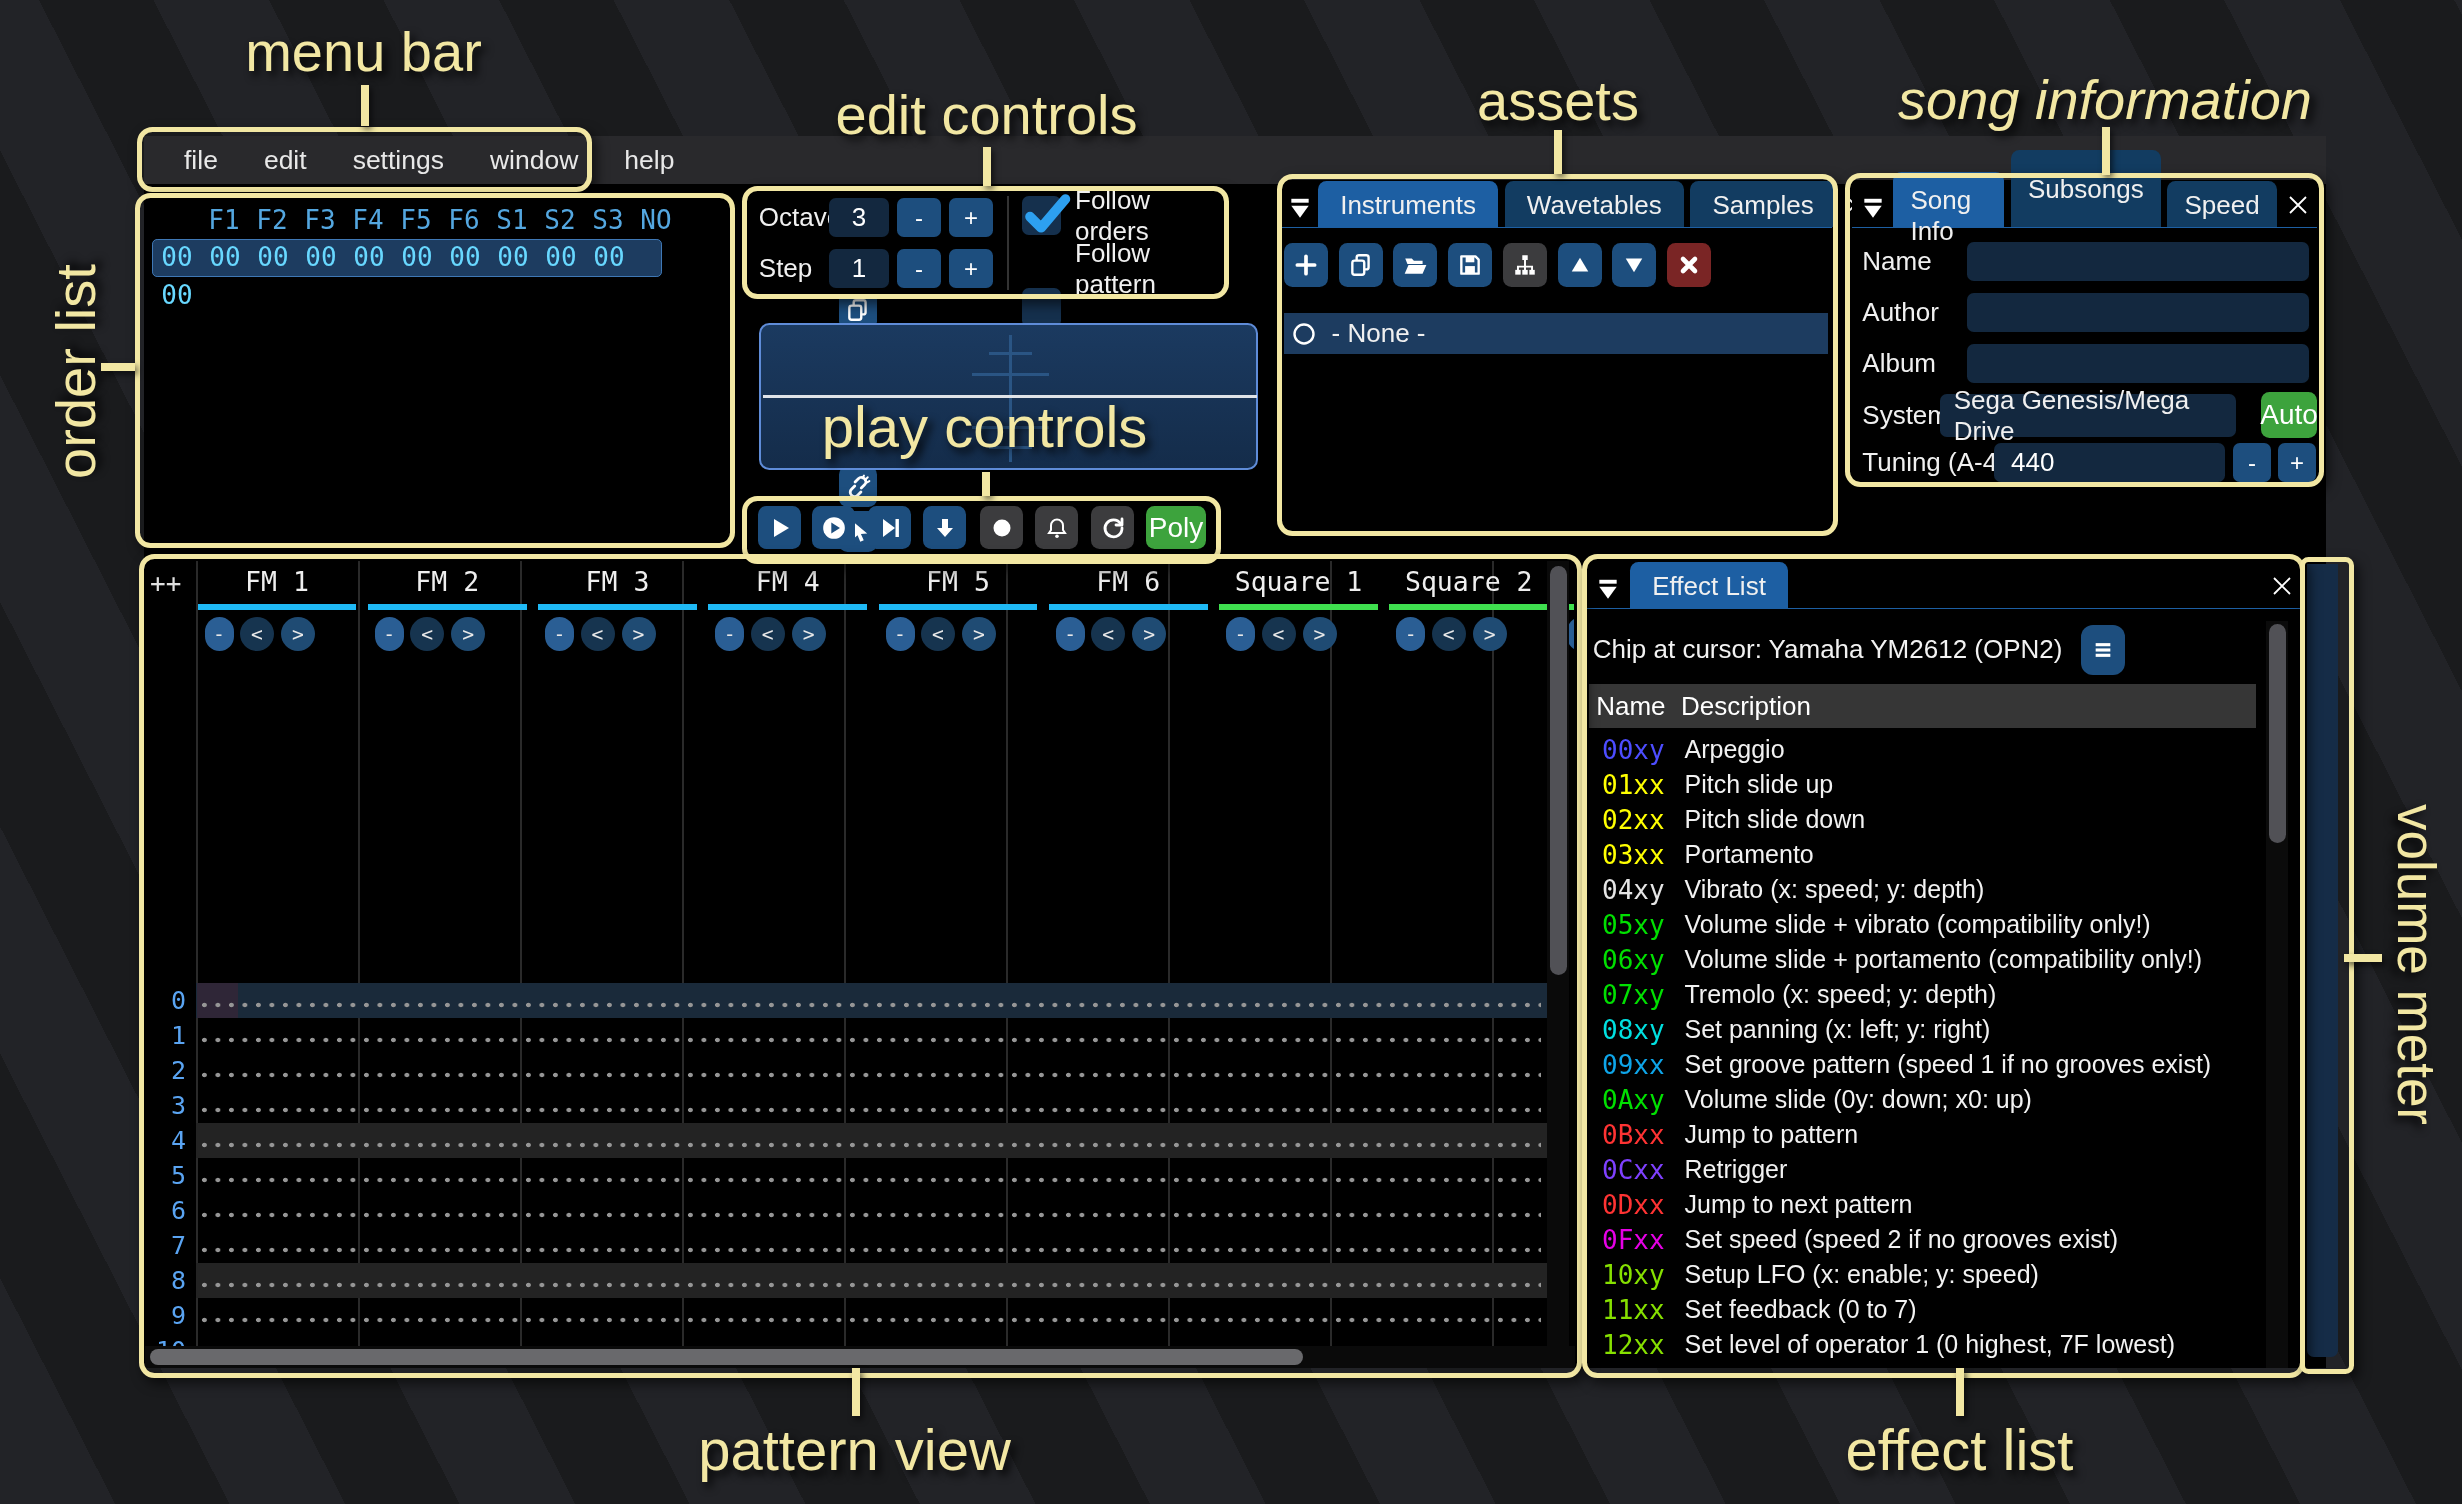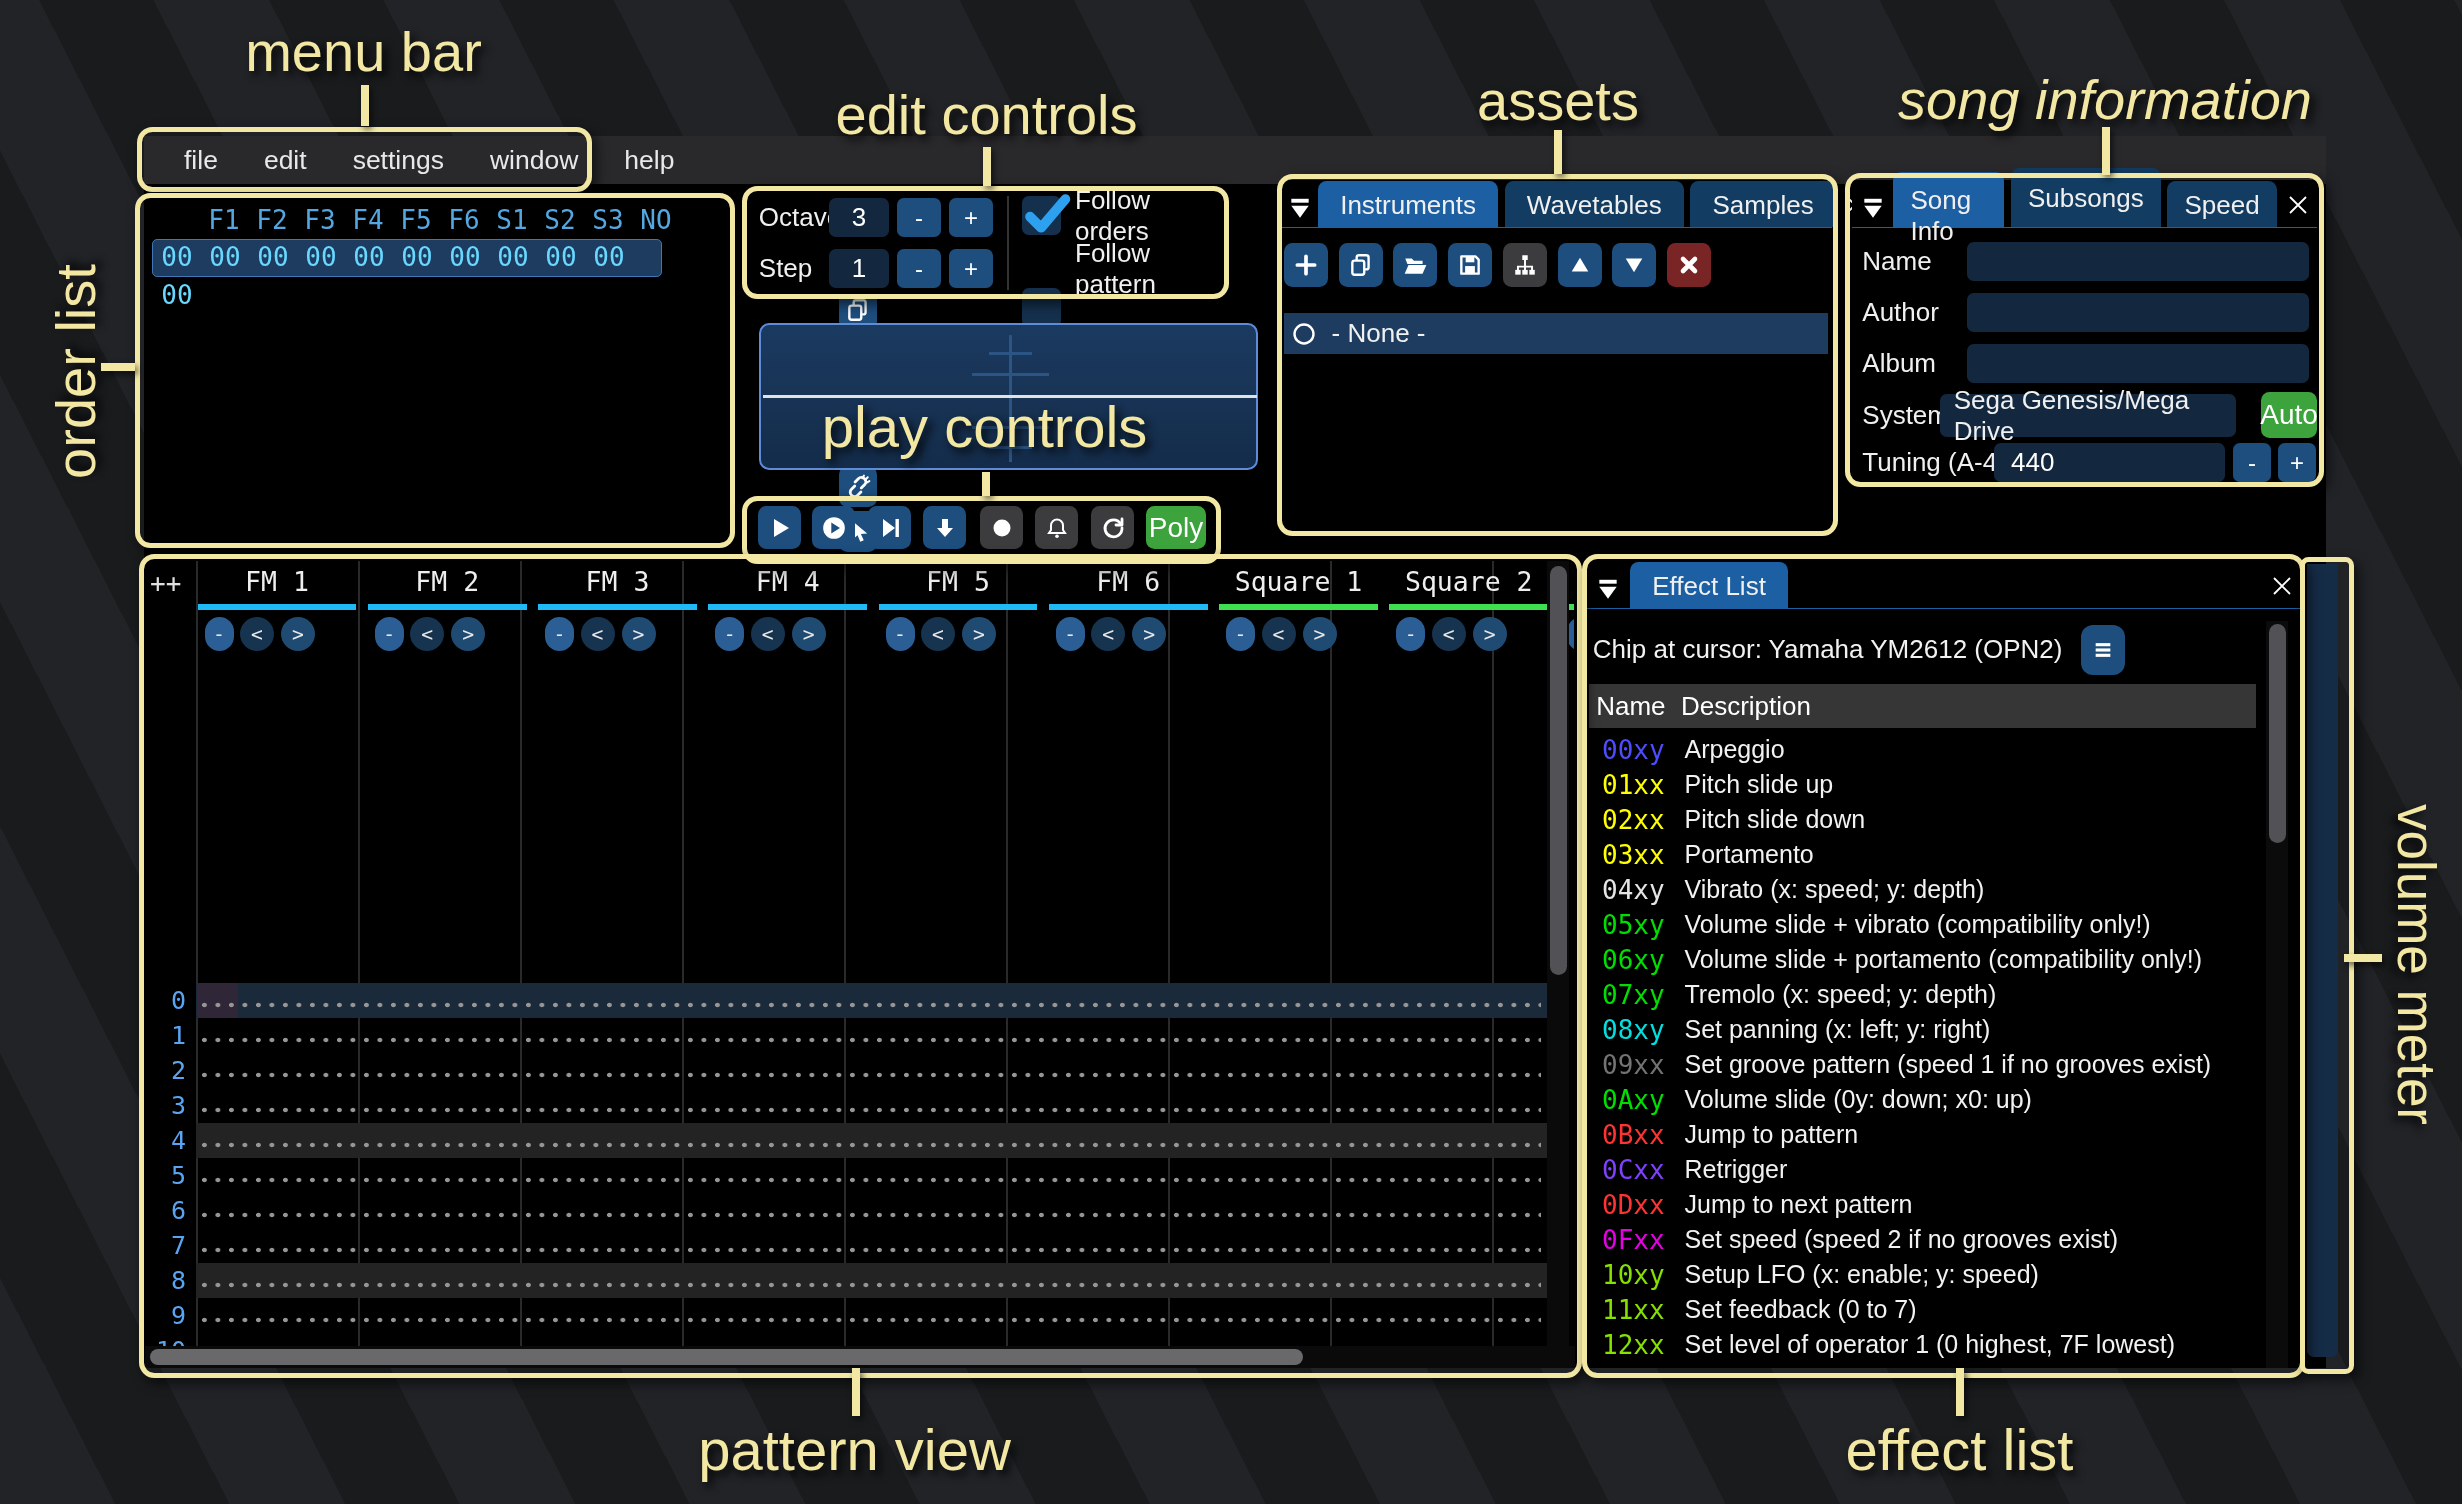--- a/index.html
+++ b/index.html
@@ -300,21 +300,21 @@
 <div class="abs win" style="left:1852px;top:180px;width:465px;height:301px;">
   <div class="tabbar">
     <span class="collapse-btn">
         <svg width="26" height="26" viewBox="0 0 24 24">
           <rect x="4" y="3.5" width="16" height="3.6" fill="#fff"></rect>
           <path d="M4 10h16l-8 11z" fill="#fff"></path>
         </svg>
       </span>
     <span style="display:flex;align-items:flex-end;">
         <span class="tab active" style="padding:13px 17px;">Song Info</span>
-        <span class="tab" style="padding:15px 17px;">Subsongs</span>
+        <span class="tab" style="padding:24px 17px;">Subsongs</span>
         <span class="tab" style="padding:8.5px 17px;">Speed</span>
       </span>
     <span class="xclose">
         <svg width="24" height="24" viewBox="0 0 24 24">
           <path d="M4 4l16 16M20 4L4 20" stroke="#fff" stroke-width="1.8"></path>
         </svg>
       </span>
   </div>
   <div class="abs field-label" style="left:10.3px;top:62px;height:39px;">Name</div>
   <div class="abs input" style="left:115px;top:62px;width:342px;height:39px;" title=""></div>
@@ -555,21 +555,21 @@
         <span class="ecode mono" style="color: rgb(0, 224, 0);">07xy</span>
         <span class="edesc">Tremolo (x: speed; y: depth)</span>
       </div>
 
       <div class="erow">
         <span class="ecode mono" style="color: rgb(0, 224, 224);">08xy</span>
         <span class="edesc">Set panning (x: left; y: right)</span>
       </div>
 
       <div class="erow">
-        <span class="ecode mono" style="color: #737373;">09xx</span>
+        <span class="ecode mono" style="color: #0ea5e9;">09xx</span>
         <span class="edesc">Set groove pattern (speed 1 if no grooves exist)</span>
       </div>
 
       <div class="erow">
         <span class="ecode mono" style="color: rgb(0, 224, 0);">0Axy</span>
         <span class="edesc">Volume slide (0y: down; x0: up)</span>
       </div>
 
       <div class="erow">
         <span class="ecode mono" style="color: rgb(255, 51, 51);">0Bxx</span>

